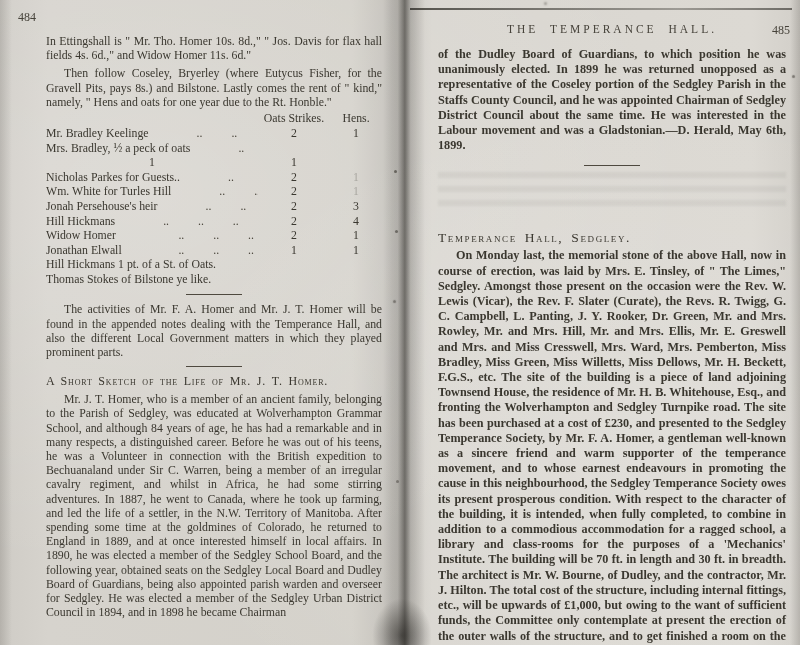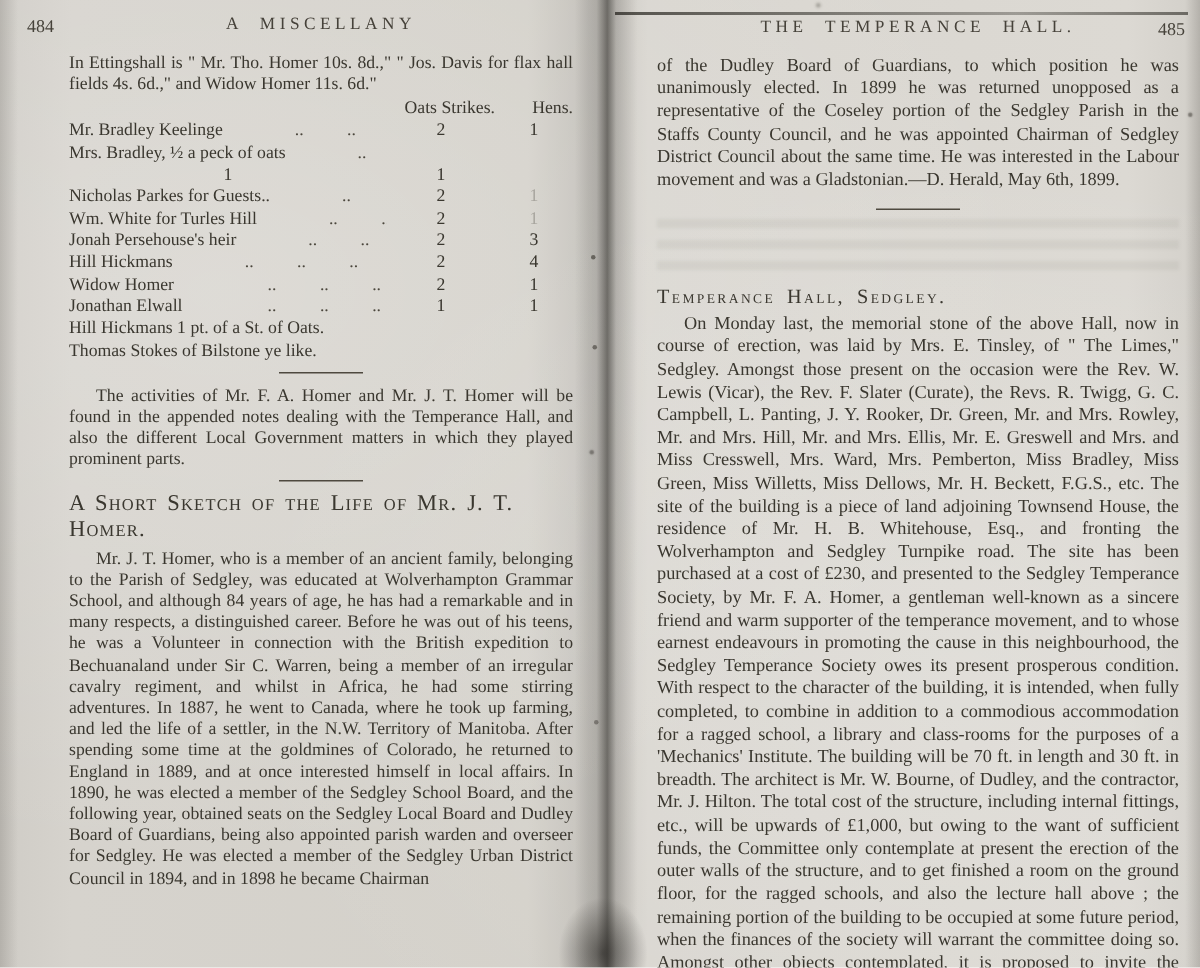--- a/index.html
+++ b/index.html
@@ -10,78 +10,78 @@
     background:
       radial-gradient(ellipse at 18% 30%, rgba(255,255,255,0.20), rgba(0,0,0,0) 60%),
       radial-gradient(ellipse at 80% 70%, rgba(255,255,255,0.16), rgba(0,0,0,0) 55%),
       linear-gradient(90deg, #cfccc6 0%, #d6d3cd 6%, #d4d1ca 44%, #c2bfb9 49%, #d9d6d0 54%, #dcd9d3 94%, #d2cfc9 100%);
     font-family: "Liberation Serif", "DejaVu Serif", serif;
     color: #3a372f;
   }
 
   .page { position: absolute; top: 0; height: 545px; box-sizing: border-box; }
   .page-left  { left: 0;   width: 400px; padding: 10px 18px 0 46px; }
-  .page-right { left: 400px; width: 400px; padding: 12px 14px 0 38px; }
+  .page-right { left: 400px; width: 400px; padding: 23px 14px 0 38px; }
 
   .running-head { position: relative; height: 20px; margin-bottom: 4px; }
   .running-title {
     display: block; text-align: center;
     font-size: 11.5px; letter-spacing: 3px; word-spacing: 6px;
     color: #46423a;
   }
   .pgnum { position: absolute; top: 0; font-size: 12px; color: #46423a; }
   .pgnum-left  { left: -28px; }
   .pgnum-right { right: -4px; }
   .head-rule-right {
     position: absolute; left: 410px; top: 8px; width: 382px; height: 2px;
     background: linear-gradient(90deg, rgba(40,38,32,0.75), rgba(40,38,32,0.35) 70%, rgba(40,38,32,0.6));
   }
 
   .body-text {
     text-align: justify;
     font-size: 11.8px; line-height: 14.2px;
   }
-  .page-right .body-text { font-size: 12.2px; line-height: 15.2px; }
+  .page-right .body-text { font-size: 12.2px; line-height: 15.2px; font-weight: bold; }
   .indent { text-indent: 18px; }
   p { margin: 0; }
   .mt4 { margin-top: 4px; }
 
   .sel-intro { text-indent: 28px; margin-top: 5px; font-size: 12.2px; }
 
   .sel-table { margin-top: 2px; font-size: 11.8px; }
   .sel-row {
     display: grid;
     grid-template-columns: 1fr 72px 52px;
     line-height: 14.6px;
   }
   .sel-head { line-height: 15px; }
-  .col-head { text-align: right; white-space: nowrap; }
+  .col-head { text-align: center; white-space: nowrap; }
   .num { text-align: center; }
   .row-name { display: flex; min-width: 0; gap: 48px; }
   .nm { white-space: nowrap; }
   .dots { flex: 1; text-align: right; word-spacing: 26px; padding-right: 4px; overflow: hidden; white-space: nowrap; color: #4a463c; }
   .faint { opacity: 0.3; filter: blur(0.4px); }
 
   .short-rule {
     width: 56px; height: 0;
     border-top: 1.4px solid #4e493f;
     margin: 7px auto 7px auto;
   }
   .rule-right { margin: 12px auto 6px auto; }
 
   .section-heading {
     font-variant: small-caps;
     letter-spacing: 1.6px; word-spacing: 3px;
     font-size: 13.5px;
-    margin-top: 2px; margin-bottom: 2px;
+    margin-top: 16px; margin-bottom: 2px;
   }
   .sketch-heading {
     font-variant: small-caps;
     letter-spacing: 0.8px; word-spacing: 2px;
-    font-size: 15px;
+    font-size: 12px;
     margin-top: 4px; margin-bottom: 3px;
   }
 
   .ghost-band {
     height: 42px; margin: 2px 0 2px 0;
     background: repeating-linear-gradient(
       180deg,
       rgba(86,82,72,0.07) 0px, rgba(86,82,72,0.07) 6px,
       rgba(0,0,0,0) 6px, rgba(0,0,0,0) 14px);
     filter: blur(1px);
@@ -120,25 +120,25 @@
   }
 </style>
 </head>
 <body>
 
 <div class="head-rule-right"></div>
 
 <div class="page page-left">
   <div class="running-head">
     <span class="pgnum pgnum-left">484</span>
-    <span class="running-title">A MISCELLANY</span>
   </div>
 
   <div class="body-text">
     <p>In Ettingshall is " Mr. Tho. Homer 10s. 8d.," " Jos. Davis for flax hall fields 4s. 6d.," and Widow Homer 11s. 6d."</p>
+    <p class="indent mt4">Then follow Coseley, Bryerley (where Eutycus Fisher, for the Gravell Pits, pays 8s.) and Bilstone.  Lastly comes the rent of " kind," namely, " Hens and oats for one year due to the Rt. Honble."</p>
   </div>
 
   <div class="sel-table">
     <div class="sel-row sel-head">
       <span></span>
       <span class="col-head">Oats Strikes.</span>
       <span class="col-head">Hens.</span>
     </div>
 
     <div class="sel-row">

